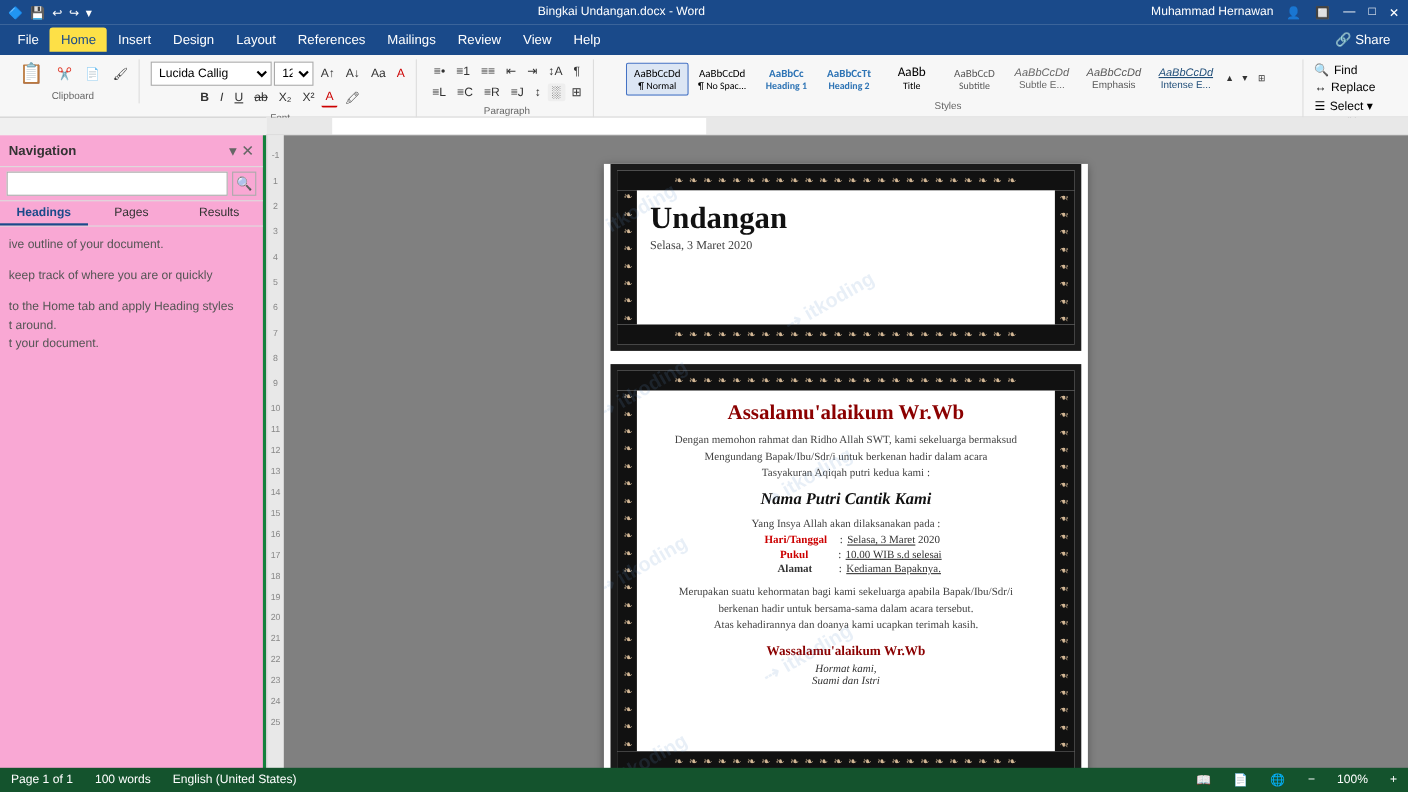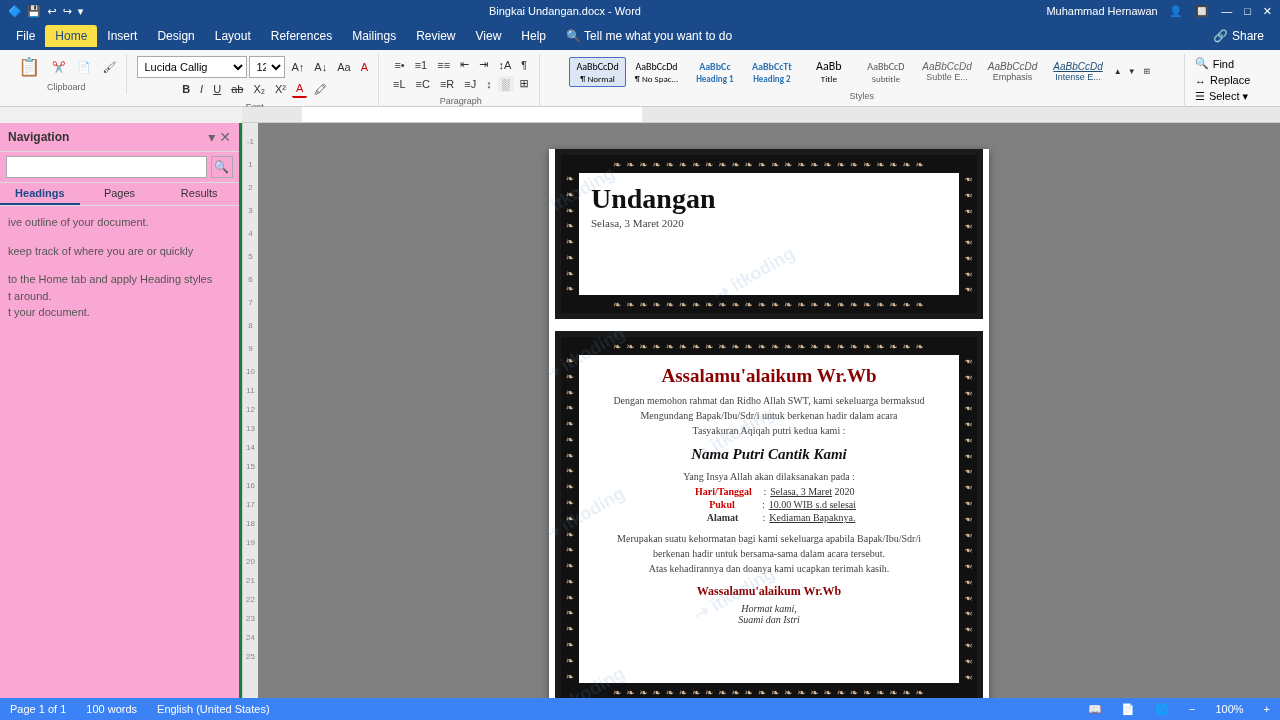--- a/index.html
+++ b/index.html
@@ -346,21 +346,21 @@
     .invite-hormat {
       text-align: center;
       font-size: 10px;
       color: #333;
       font-style: italic;
     }
 
     
     .status-bar {
       height: 22px;
-      background: #3b82f6;
+      background: #14532d;
       color: white;
       font-size: 11px;
       display: flex;
       align-items: center;
       padding: 0 10px;
       gap: 20px;
       position: absolute;
       bottom: 0;
       left: 0;
       right: 0;
@@ -406,21 +406,20 @@
     <div class="tab">File</div>
     <div class="tab active">Home</div>
     <div class="tab">Insert</div>
     <div class="tab">Design</div>
     <div class="tab">Layout</div>
     <div class="tab">References</div>
     <div class="tab">Mailings</div>
     <div class="tab">Review</div>
     <div class="tab">View</div>
     <div class="tab">Help</div>
-    <div class="tab">🔍 Tell me what you want to do</div>
     <div style="flex:1"></div>
     <div class="tab">🔗 Share</div>
   </div>
 </div>
 
 <div class="ribbon-content" style="height:57px;">
 
   <div class="ribbon-group">
     <div class="ribbon-row">
       <button class="rb-btn" style="font-size:18px;padding:0 6px;">📋</button>

